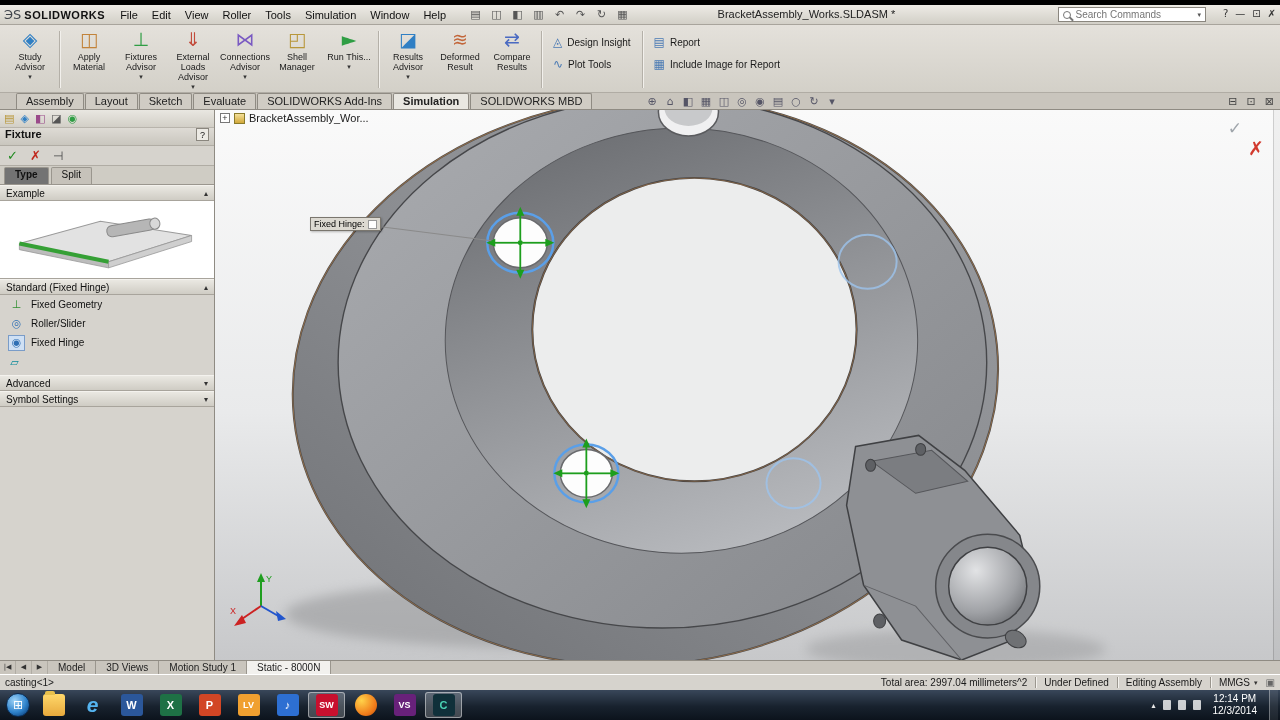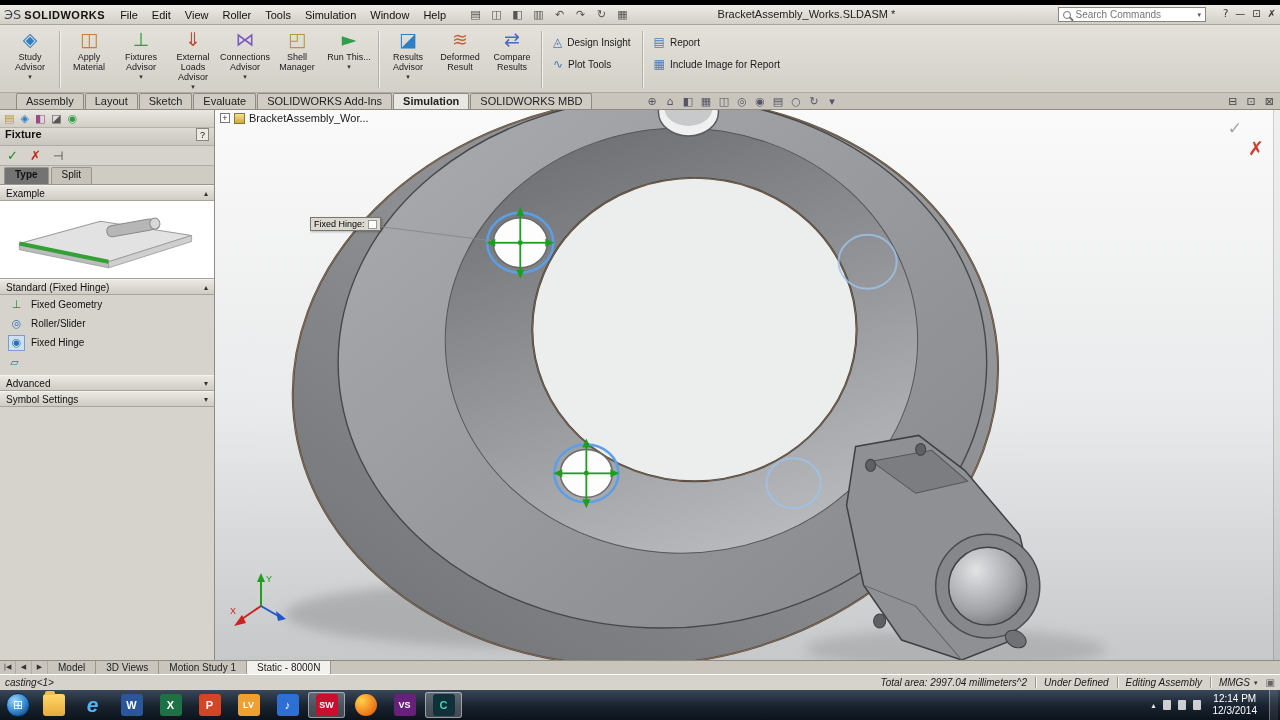--- a/index.html
+++ b/index.html
@@ -120,21 +120,21 @@
   .bottomtabs { height:14px; background:#c9c5bd; border-top:1px solid #8f8b83; display:flex; align-items:stretch;
                 font-size:10px; color:#222; }
   .bnav { width:16px; text-align:center; font-size:7px; line-height:13px; color:#333; border-right:1px solid #b0aca4;
           font-family:"DejaVu Sans",sans-serif; }
   .btab { padding:0 10px; line-height:13px; border-right:1px solid #9a968e; background:#c9c5bd; white-space:nowrap; }
   .btab.active { background:#f2f1ee; font-weight:normal; }
   .bt-fill { flex:1; }
 
   
   .statusbar { height:16px; background:#d6d3cd; border-top:1px solid #fff; display:flex; align-items:center;
-               font-size:10px; color:#1a1a1a; padding:0 5px; gap:8px;font-style:italic; }
+               font-size:10px; color:#1a1a1a; padding:0 5px; gap:8px; }
   .sb-spacer { flex:1; }
   .sb-sep { width:1px; height:11px; background:#9a968e; box-shadow:1px 0 0 #f4f2ee; }
   .sb-dd { font-size:7px; color:#333; margin-left:-4px; }
   .sb-tag { color:#666; font-size:10px; font-family:"DejaVu Sans",sans-serif; }
 
   
   .taskbar { height:30px; background:linear-gradient(#39475a,#18222e 55%,#0c131c); display:flex; align-items:center;
              padding:0 2px; }
   .start { width:32px; height:30px; display:flex; align-items:center; justify-content:center; }
   .orb { width:24px; height:24px; border-radius:50%; border:1px solid #0a2a50; color:#fff; font-size:12px;

